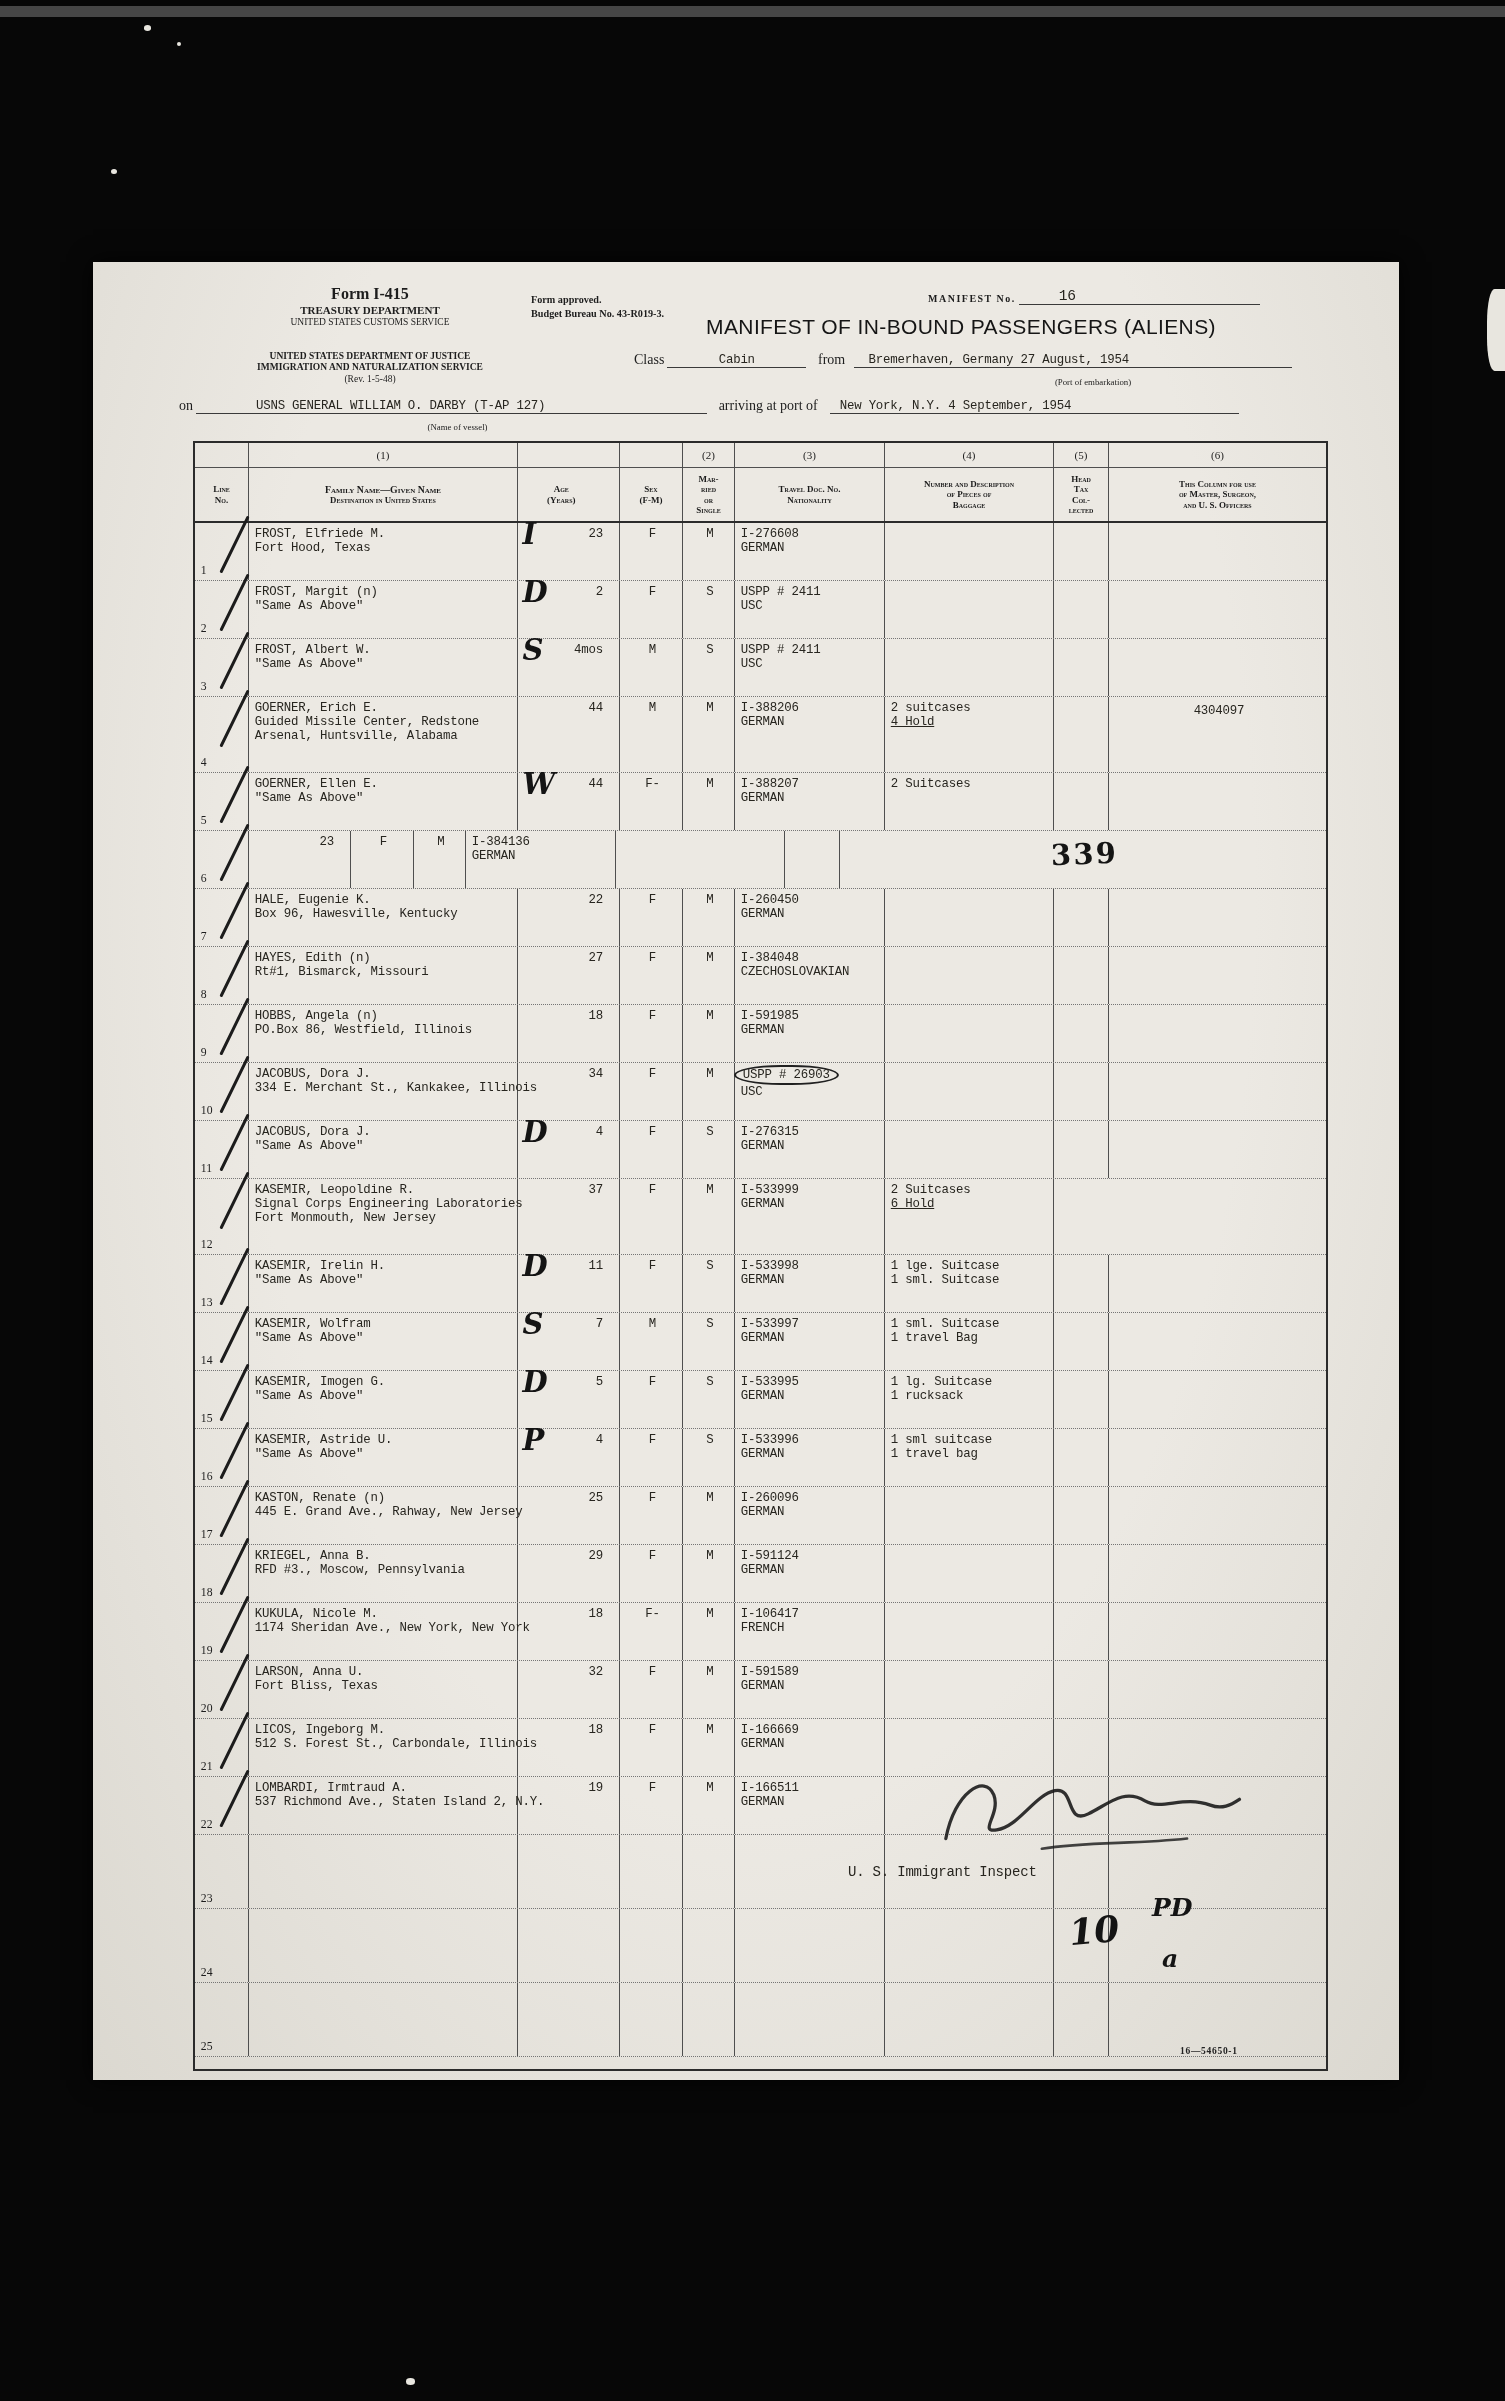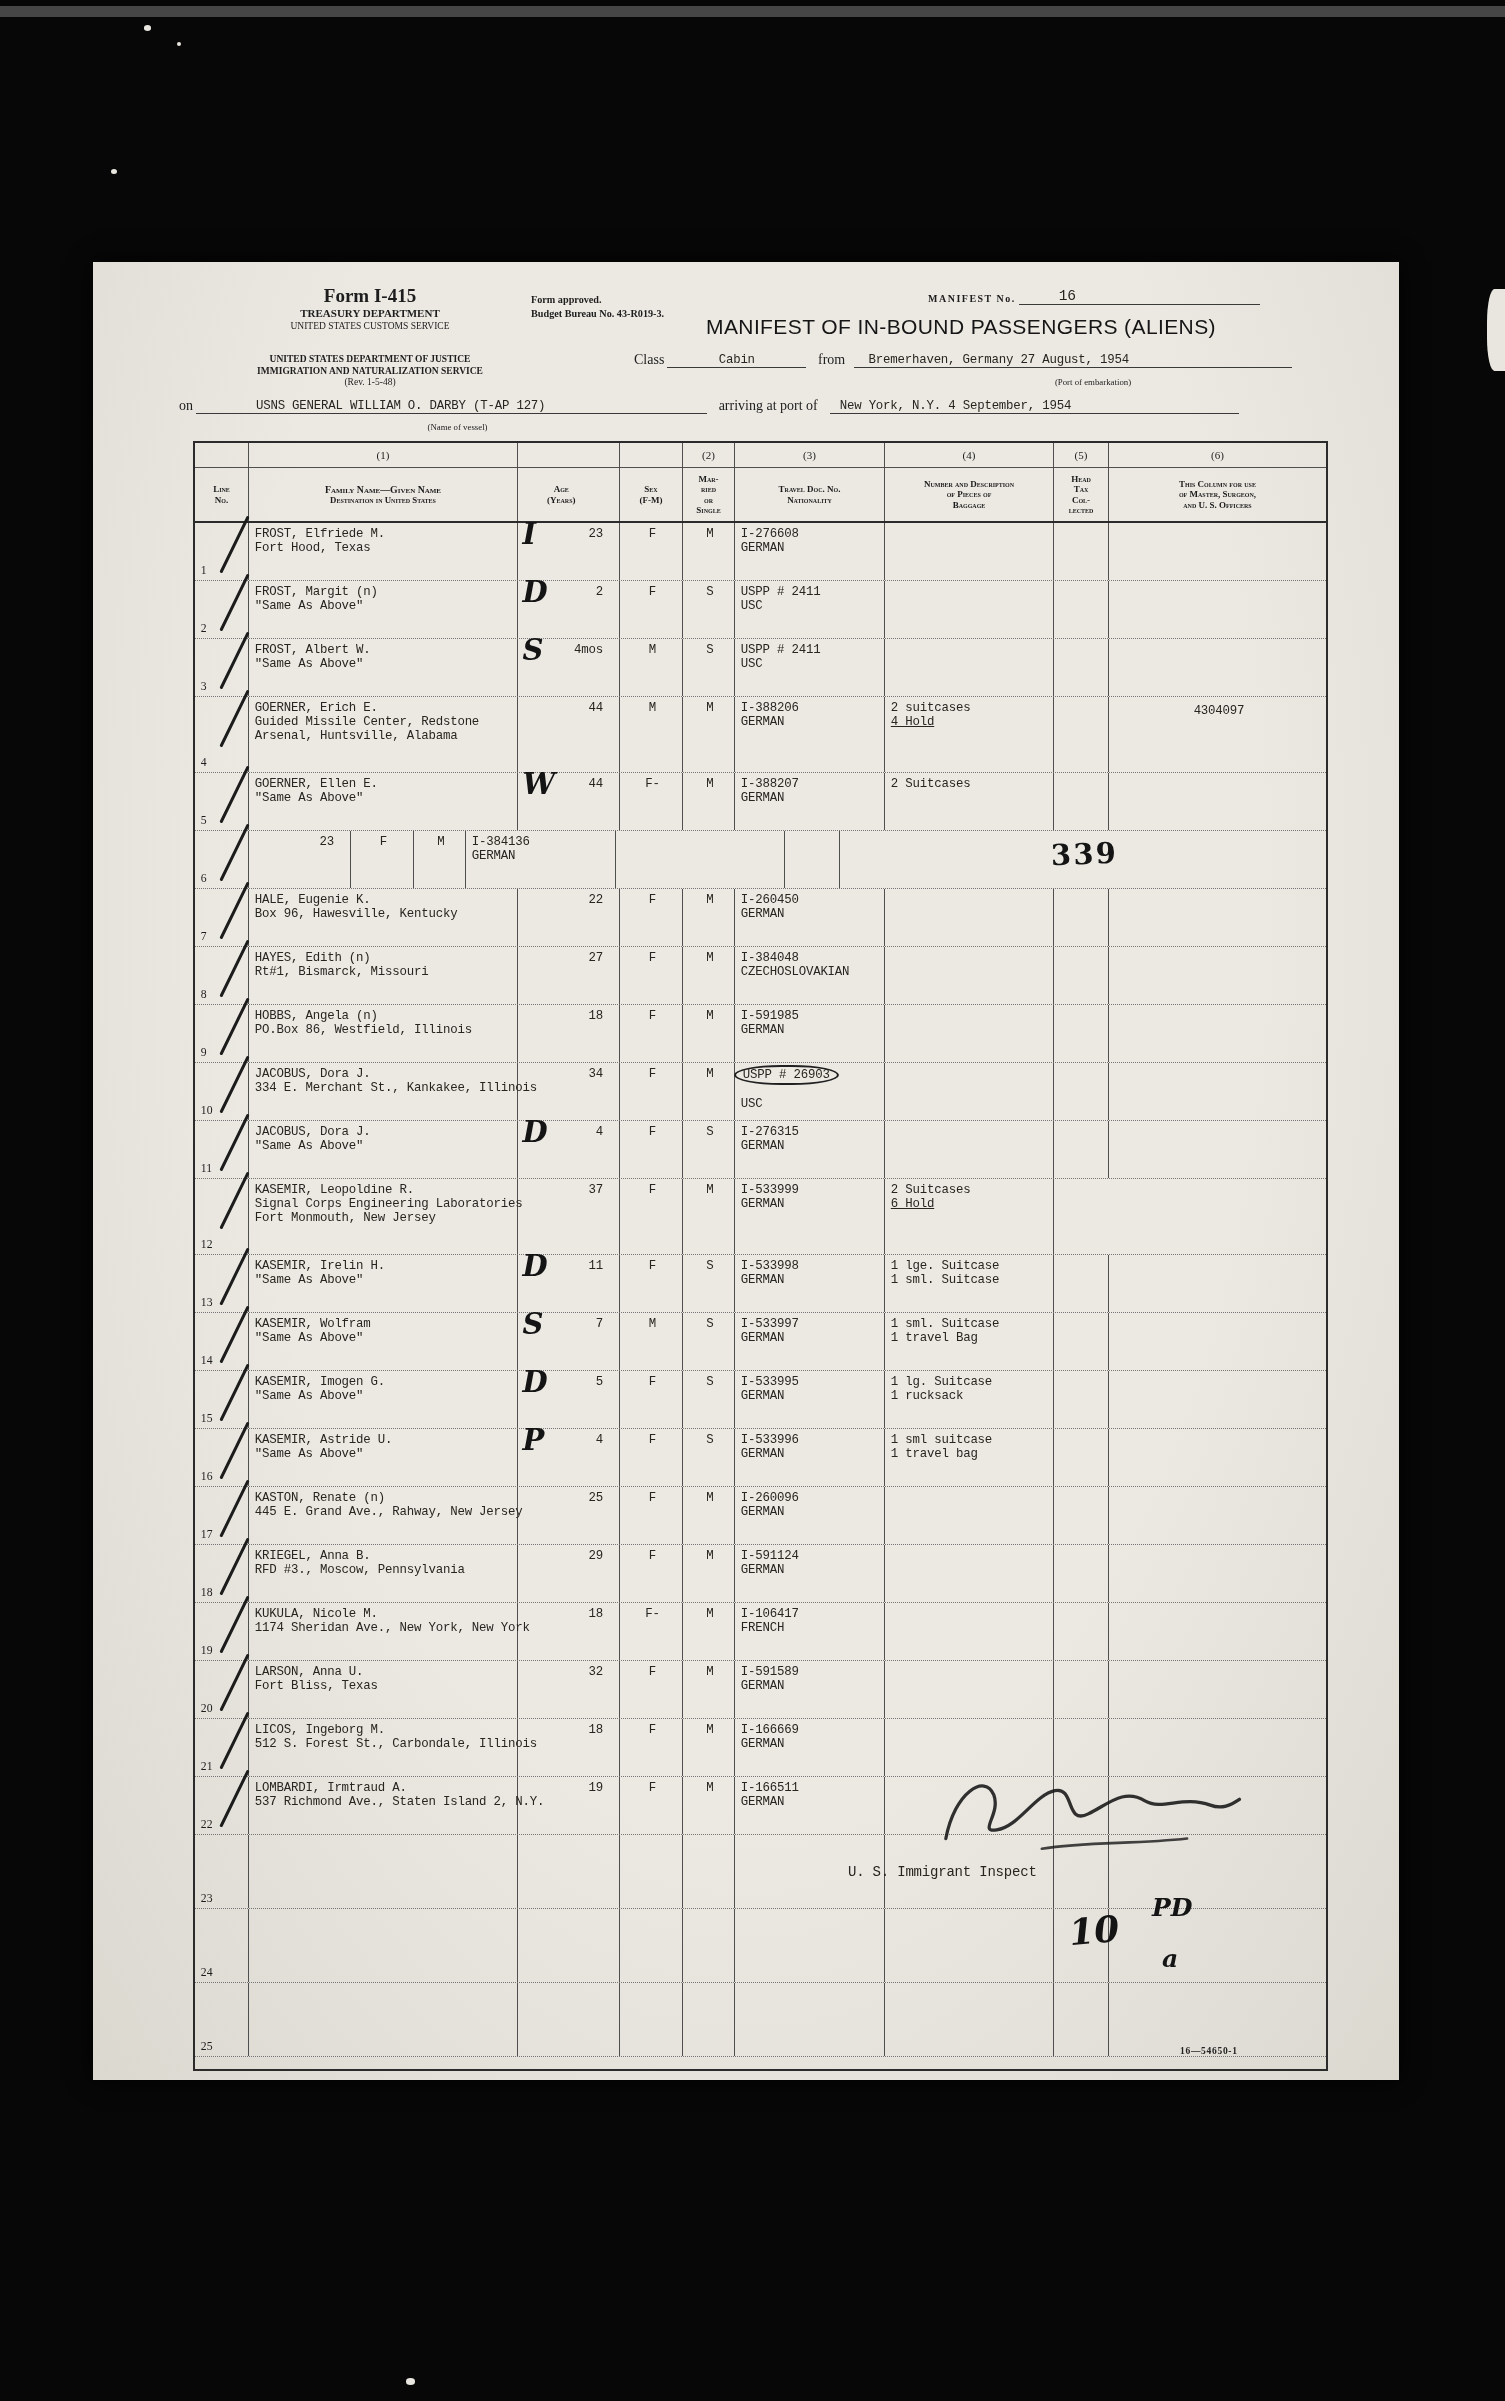--- a/index.html
+++ b/index.html
@@ -16,21 +16,21 @@
   .paper{position:absolute;left:93px;top:262px;width:1306px;height:1818px;
     background:radial-gradient(ellipse at 50% 35%, #ece9e3 55%, #dbd8d0 100%);
     box-shadow:0 0 22px rgba(0,0,0,.9)}
   .print{color:#1d1d1d}
   .b{font-weight:bold}
   .t,.typed{font-family:"Liberation Mono","DejaVu Sans Mono",monospace;color:#27251f;font-size:12.4px;letter-spacing:-0.2px;white-space:nowrap}
   .hw{font-family:"DejaVu Serif",serif;font-style:italic;font-weight:bold;color:#141414}
 
   
   .agency{position:absolute;left:131px;top:22px;width:292px;text-align:center;line-height:1.22}
-  .agency .s19{font-size:19px}.agency .s15{font-size:11px}.agency .s13{font-size:9.5px}.agency .mt{margin-top:22px}
+  .agency .s19{font-size:16px}.agency .s15{font-size:11px}.agency .s13{font-size:9.5px}.agency .mt{margin-top:22px}
   .approved{position:absolute;left:438px;top:31px;font-size:10.2px;font-weight:bold;line-height:1.35}
   .manifest-no{position:absolute;left:835px;top:26px;white-space:nowrap}
   .manifest-no .lbl{font-size:10px;font-weight:bold;letter-spacing:1.5px}
   .uline{display:inline-block;border-bottom:1.5px solid #3a3a3a;vertical-align:bottom}
   .manifest-no .uline{width:241px;padding-left:40px;font-size:14.6px}
   .doc-title{position:absolute;left:598px;top:53px;width:540px;text-align:center;
     font-family:"Liberation Sans",sans-serif;font-weight:normal;font-size:21px;letter-spacing:0.4px;color:#151515}
   .class-line{position:absolute;left:541px;top:90px;white-space:nowrap}
   .class-line .lbl{font-size:14px}
   .u-cabin{width:139px;text-align:center}
@@ -69,21 +69,21 @@
   .trow.empty{height:74px}
   .trow .c{padding:4.4px 2.9px 1.5px 5.8px}
   .lineno{position:absolute;left:5.8px;bottom:2.9px;font-size:11.7px;color:#1d1d1d;font-family:"Liberation Serif",serif}
   .c-age{display:flex;justify-content:flex-end;padding-right:16px !important}
   .c-sex,.c-mar{display:flex;justify-content:center}
   .c-off{display:flex;flex-direction:column;align-items:center}
   .check{position:absolute;left:38px;top:-10.2px;width:2.9px;height:63px;background:#1c1c1c;transform:rotate(26deg);border-radius:2.2px;z-index:3}
   .hw-letter{position:absolute;left:4.4px;top:-2.9px;font-size:29px;line-height:1}
   .off-num{margin-top:2.9px}
   .off-hw{font-style:normal;font-size:29px;letter-spacing:2.2px;transform:rotate(-2deg);margin-top:1.5px}
-  .circled{display:inline-block;border:2.2px solid #202020;border-radius:50%/58%;padding:0.7px 7.3px;margin:-2.2px 0 12px -7.3px}
+  .circled{display:inline-block;border:2.2px solid #202020;border-radius:50%/58%;padding:0.7px 7.3px;margin:-2.2px 0 0 -7.3px}
   .u{text-decoration:underline}
 
   
   .anno{position:absolute}
   .stamp{left:755px;top:1602px;font-size:14px}
   .sig{position:absolute;left:839px;top:1501px}
   .a10{left:976px;top:1647px;font-size:36px;transform:rotate(-5deg)}
   .apd{left:1059px;top:1631px;font-size:25px}
   .aa{left:1069px;top:1682px;font-size:25px}
   .plate{left:1087px;top:1784px;font-size:9.5px;font-weight:bold;letter-spacing:0.7px;color:#222}

